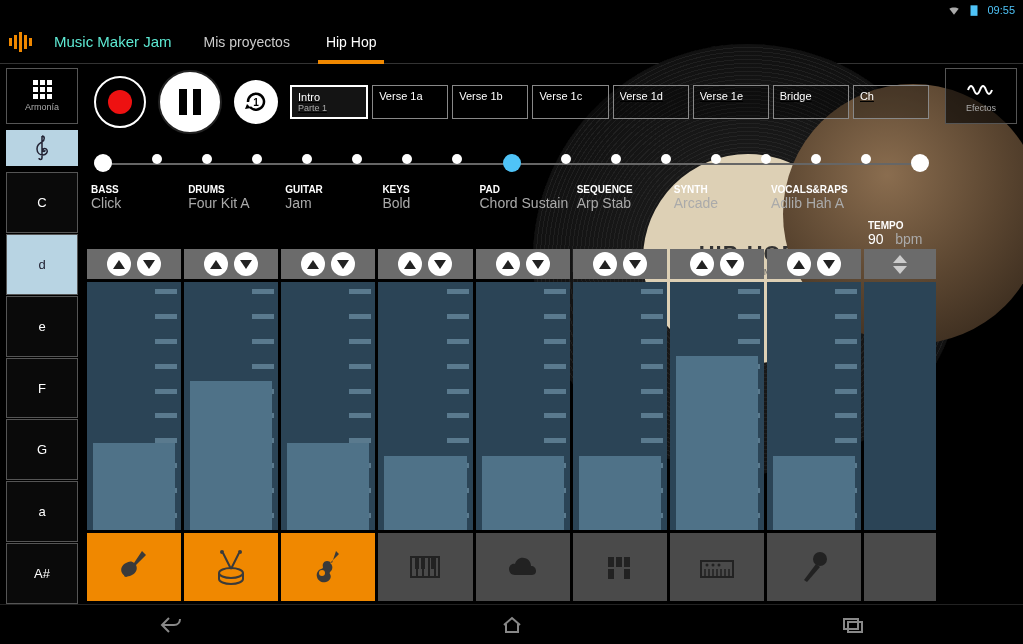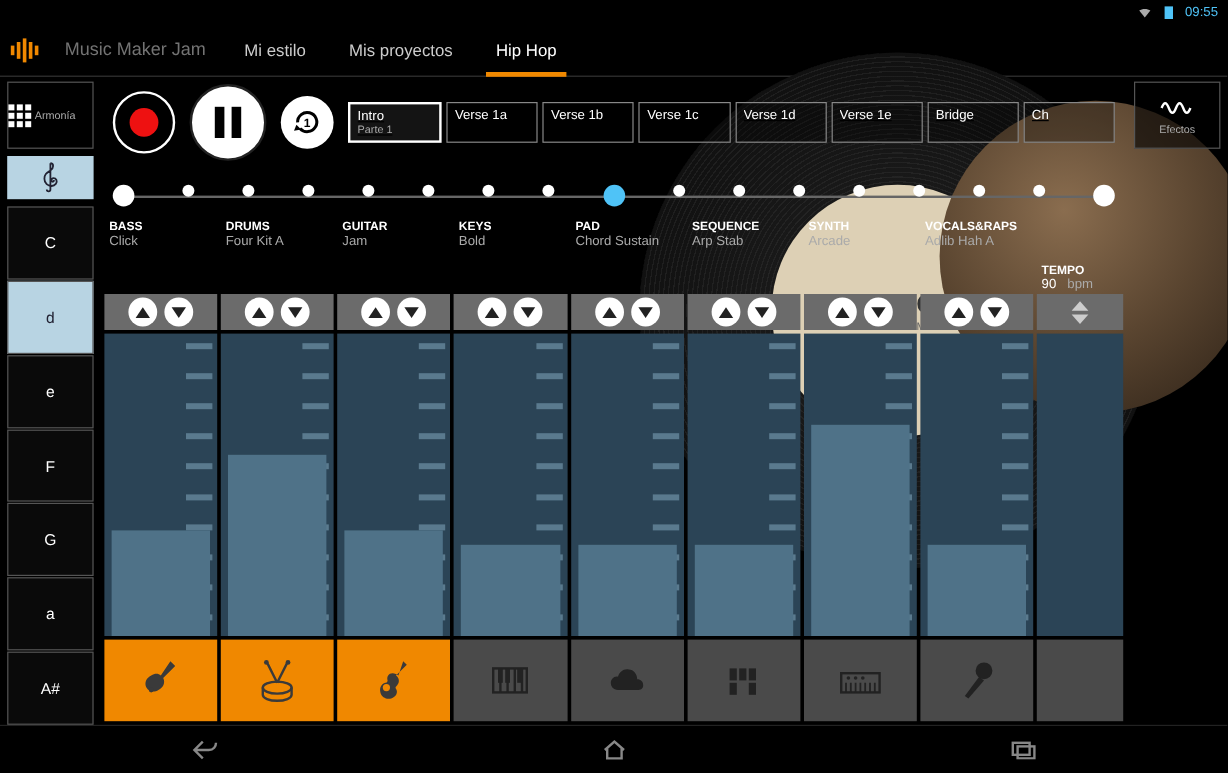--- a/index.html
+++ b/index.html
@@ -5,35 +5,35 @@
 * { margin: 0; padding: 0; box-sizing: border-box; font-family: Arial, sans-serif; }
 body { background: #000; width: 1023px; height: 644px; overflow: hidden; position: relative; }
 
 .status-bar { height: 20px; background: #000; display: flex; justify-content: flex-end; align-items: center; padding-right: 8px; gap: 6px; font-size: 11px; color: #4fc3f7; }
 .status-bar .icon { width: 14px; height: 14px; }
 
 .tab-bar { height: 44px; background: #000; display: flex; align-items: center; border-bottom: 1px solid #333; }
 .logo { width: 40px; display: flex; justify-content: center; align-items: center; }
 .logo-bars { display: flex; gap: 2px; align-items: center; }
 .logo-bars span { width: 3px; background: #f08800; display: block; }
-.app-title { color: #737373; font-size: 15px; padding: 0 14px; }
+.app-title { color: #5eead4; font-size: 15px; padding: 0 14px; }
 .tab-item { color: #ccc; font-size: 14px; padding: 0 18px; height: 44px; display: flex; align-items: center; cursor: pointer; position: relative; }
 .tab-item.active { color: #fff; }
 .tab-item.active::after { content: ''; position: absolute; bottom: 0; left: 10px; right: 10px; height: 4px; background: #f08800; }
 
 .main { display: flex; height: 540px; position: relative; }
 .bg-vinyl { position: absolute; top: -20px; right: 60px; width: 430px; height: 430px; border-radius: 50%; background: radial-gradient(circle, #222 0%, #111 20%, #1a1a1a 30%, #0a0a0a 100%); z-index: 0; }
 .bg-vinyl::before { content: ''; position: absolute; inset: 0; border-radius: 50%; background: repeating-radial-gradient(circle, transparent 0 3px, rgba(60,60,60,.3) 3px 4px); }
 .vinyl-center { position: absolute; top: 50%; left: 50%; transform: translate(-50%,-50%); width: 210px; height: 210px; border-radius: 50%; background: #ddd0b5; display: flex; flex-direction: column; align-items: center; justify-content: center; }
 .vinyl-center .t1 { color: #333; font-size: 22px; font-weight: bold; letter-spacing: 1px; }
 .vinyl-center .t2 { color: #666; font-size: 9px; letter-spacing: 1px; }
 .photo { position: absolute; top: 20px; right: -20px; width: 260px; height: 260px; border-radius: 50%; background: radial-gradient(circle at 40% 35%, #8a6d4f 0%, #5a4530 50%, #2a1f15 100%); z-index: 1; overflow: hidden; }
 
 .left-col { width: 84px; flex-shrink: 0; z-index: 2; position: relative; display: flex; flex-direction: column; }
-.harmony-btn { height: 56px; border: 1px solid #555; margin: 4px 6px 0; display: flex; align-items: center; gap: 3px; }
+.harmony-btn { height: 56px; border: 1px solid #555; margin: 4px 6px 0; display: flex; flex-direction: column; align-items: center; justify-content: center; gap: 3px; }
 .harmony-btn .grid { display: grid; grid-template-columns: repeat(3,5px); grid-template-rows: repeat(3,5px); gap: 2px; }
 .harmony-btn .grid span { background: #fff; }
 .harmony-label { color: #aaa; font-size: 9px; }
 .treble-btn { background: #b8d4e3; height: 36px; margin: 6px; display: flex; align-items: center; justify-content: center; }
 .chord-btns { flex: 1; display: flex; flex-direction: column; padding: 0 6px; gap: 1px; }
 .chord-btn { flex: 1; border: 1px solid #555; background: #0a0a0a; color: #fff; display: flex; align-items: center; justify-content: center; font-size: 13px; }
 .chord-btn.active { background: #b8d4e3; color: #223; }
 
 .right-col { width: 84px; flex-shrink: 0; z-index: 2; position: relative; }
 .fx-btn { height: 56px; border: 1px solid #555; margin: 4px 6px 0; display: flex; flex-direction: column; align-items: center; justify-content: center; gap: 3px; background: rgba(0,0,0,.6); }
@@ -58,21 +58,21 @@
 .timeline-line { position: absolute; top: 50%; left: 0; right: 0; height: 2px; background: #666; }
 .timeline-dots { display: flex; justify-content: space-between; position: relative; top: 50%; transform: translateY(-50%); }
 .timeline-dot { width: 10px; height: 10px; border-radius: 50%; background: #fff; }
 .timeline-dot.large { width: 18px; height: 18px; }
 .timeline-dot.cyan { background: #4fc3f7; }
 
 .track-hdr { display: flex; gap: 3px; padding: 0 3px; }
 .track-col { flex: 1; min-width: 0; }
 .tempo-col { width: 72px; flex-shrink: 0; margin-top: 36px; }
 .th-name { color: #fff; font-size: 10px; font-weight: bold; white-space: nowrap; overflow: hidden; padding: 2px 4px 0; }
-.th-preset { color: #aaa; font-size: 11px; white-space: nowrap; overflow: hidden; padding: 0 4px 2px; }
+.th-preset { color: #aaa; font-size: 14px; white-space: nowrap; overflow: hidden; padding: 0 4px 2px; }
 
 .arrow-row { display: flex; gap: 3px; padding: 0 3px; }
 .arrow-cell { flex: 1; background: #6b6b6b; height: 30px; display: flex; align-items: center; justify-content: center; gap: 6px; }
 .tempo-arrow-cell { width: 72px; flex-shrink: 0; background: #6b6b6b; height: 30px; display: flex; flex-direction: column; align-items: center; justify-content: center; }
 .arrow-up, .arrow-dn { width: 24px; height: 24px; border-radius: 50%; background: #fff; display: flex; align-items: center; justify-content: center; }
 .tri-up { width: 0; height: 0; border-left: 6px solid transparent; border-right: 6px solid transparent; border-bottom: 9px solid #222; }
 .tri-dn { width: 0; height: 0; border-left: 6px solid transparent; border-right: 6px solid transparent; border-top: 9px solid #222; }
 .tempo-tri-up { width: 0; height: 0; border-left: 7px solid transparent; border-right: 7px solid transparent; border-bottom: 8px solid #ccc; }
 .tempo-tri-dn { width: 0; height: 0; border-left: 7px solid transparent; border-right: 7px solid transparent; border-top: 8px solid #ccc; }
 
@@ -111,21 +111,20 @@
   <div class="logo">
     <div class="logo-bars">
         <span style="height:8px"></span>
         <span style="height:14px"></span>
         <span style="height:20px"></span>
         <span style="height:14px"></span>
         <span style="height:8px"></span>
       </div>
   </div>
   <div class="app-title">Music Maker Jam</div>
-  <div class="tab-item">Mi estilo</div>
   <div class="tab-item">Mis proyectos</div>
   <div class="tab-item active">Hip Hop</div>
 </div>
 
 <div class="main">
   <div class="bg-vinyl">
     <div class="vinyl-center">
       <div class="t1">HIP-HOP</div>
       <div class="t2">MUSIC MAKER JAM SESSION</div>
     </div>

